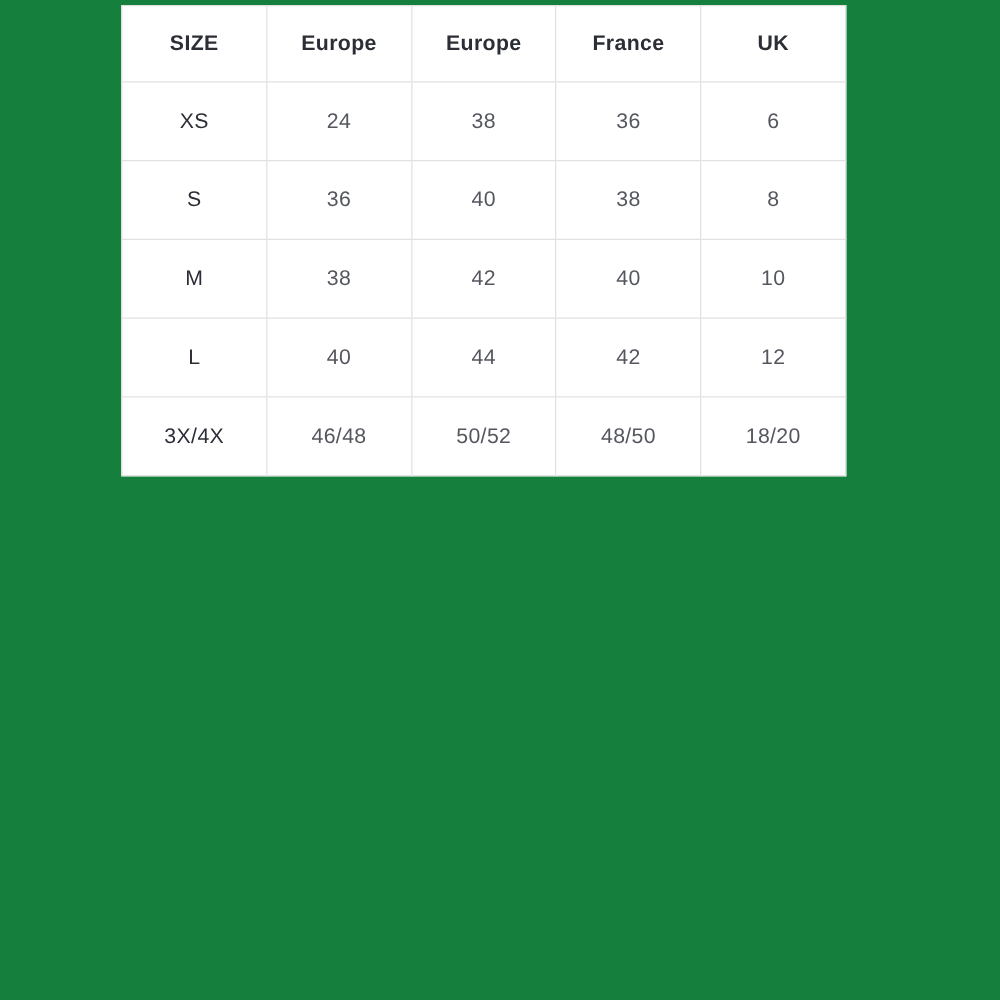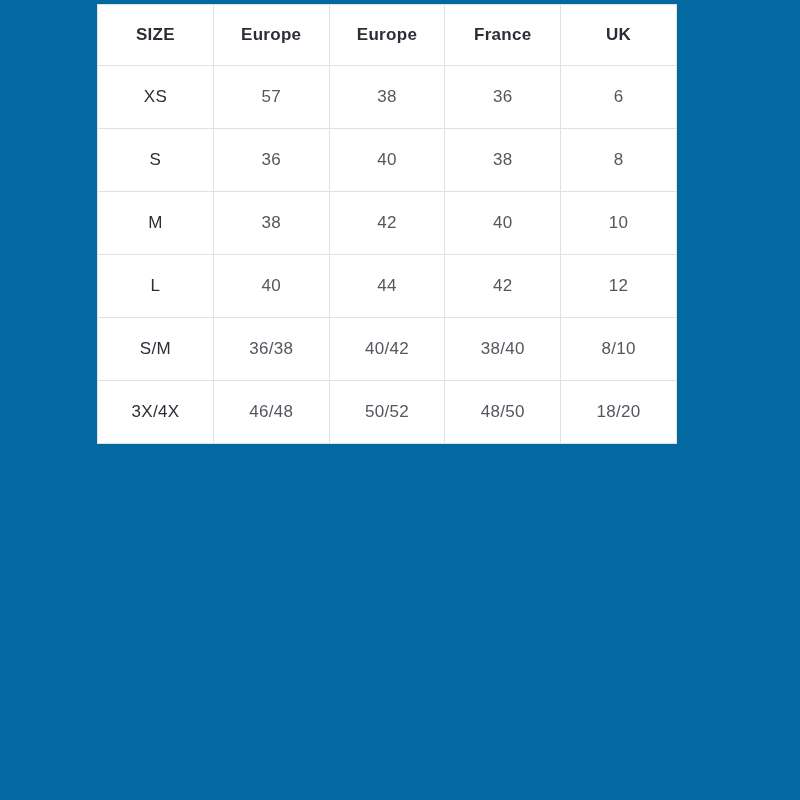--- a/index.html
+++ b/index.html
@@ -7,21 +7,21 @@
     width: 800px;
     height: 800px;
     background: #ffffff;
     font-family: "Liberation Sans", sans-serif;
     overflow: hidden;
   }
   .page {
     position: relative;
     width: 800px;
     height: 800px;
-    background: #0369a1;
+    background: #15803d;
   }
   table.size-table {
     position: absolute;
     left: 97px;
     width: 580px;
     border-collapse: collapse;
     table-layout: fixed;
     background: #ffffff;
   }
   table.size-table.main  { top: 4px; }
@@ -59,21 +59,21 @@
         <th>SIZE</th>
         <th>Europe</th>
         <th>Europe</th>
         <th>France</th>
         <th>UK</th>
       </tr>
     </thead>
     <tbody>
       <tr>
         <td class="size-label">XS</td>
-        <td>57</td>
+        <td>24</td>
         <td>38</td>
         <td>36</td>
         <td>6</td>
       </tr>
       <tr>
         <td class="size-label">S</td>
         <td>36</td>
         <td>40</td>
         <td>38</td>
         <td>8</td>
@@ -86,27 +86,20 @@
         <td>10</td>
       </tr>
       <tr>
         <td class="size-label">L</td>
         <td>40</td>
         <td>44</td>
         <td>42</td>
         <td>12</td>
       </tr>
       <tr>
-        <td class="size-label">S/M</td>
-        <td>36/38</td>
-        <td>40/42</td>
-        <td>38/40</td>
-        <td>8/10</td>
-      </tr>
-      <tr>
         <td class="size-label">3X/4X</td>
         <td>46/48</td>
         <td>50/52</td>
         <td>48/50</td>
         <td>18/20</td>
       </tr>
     </tbody>
   </table>
 
 

